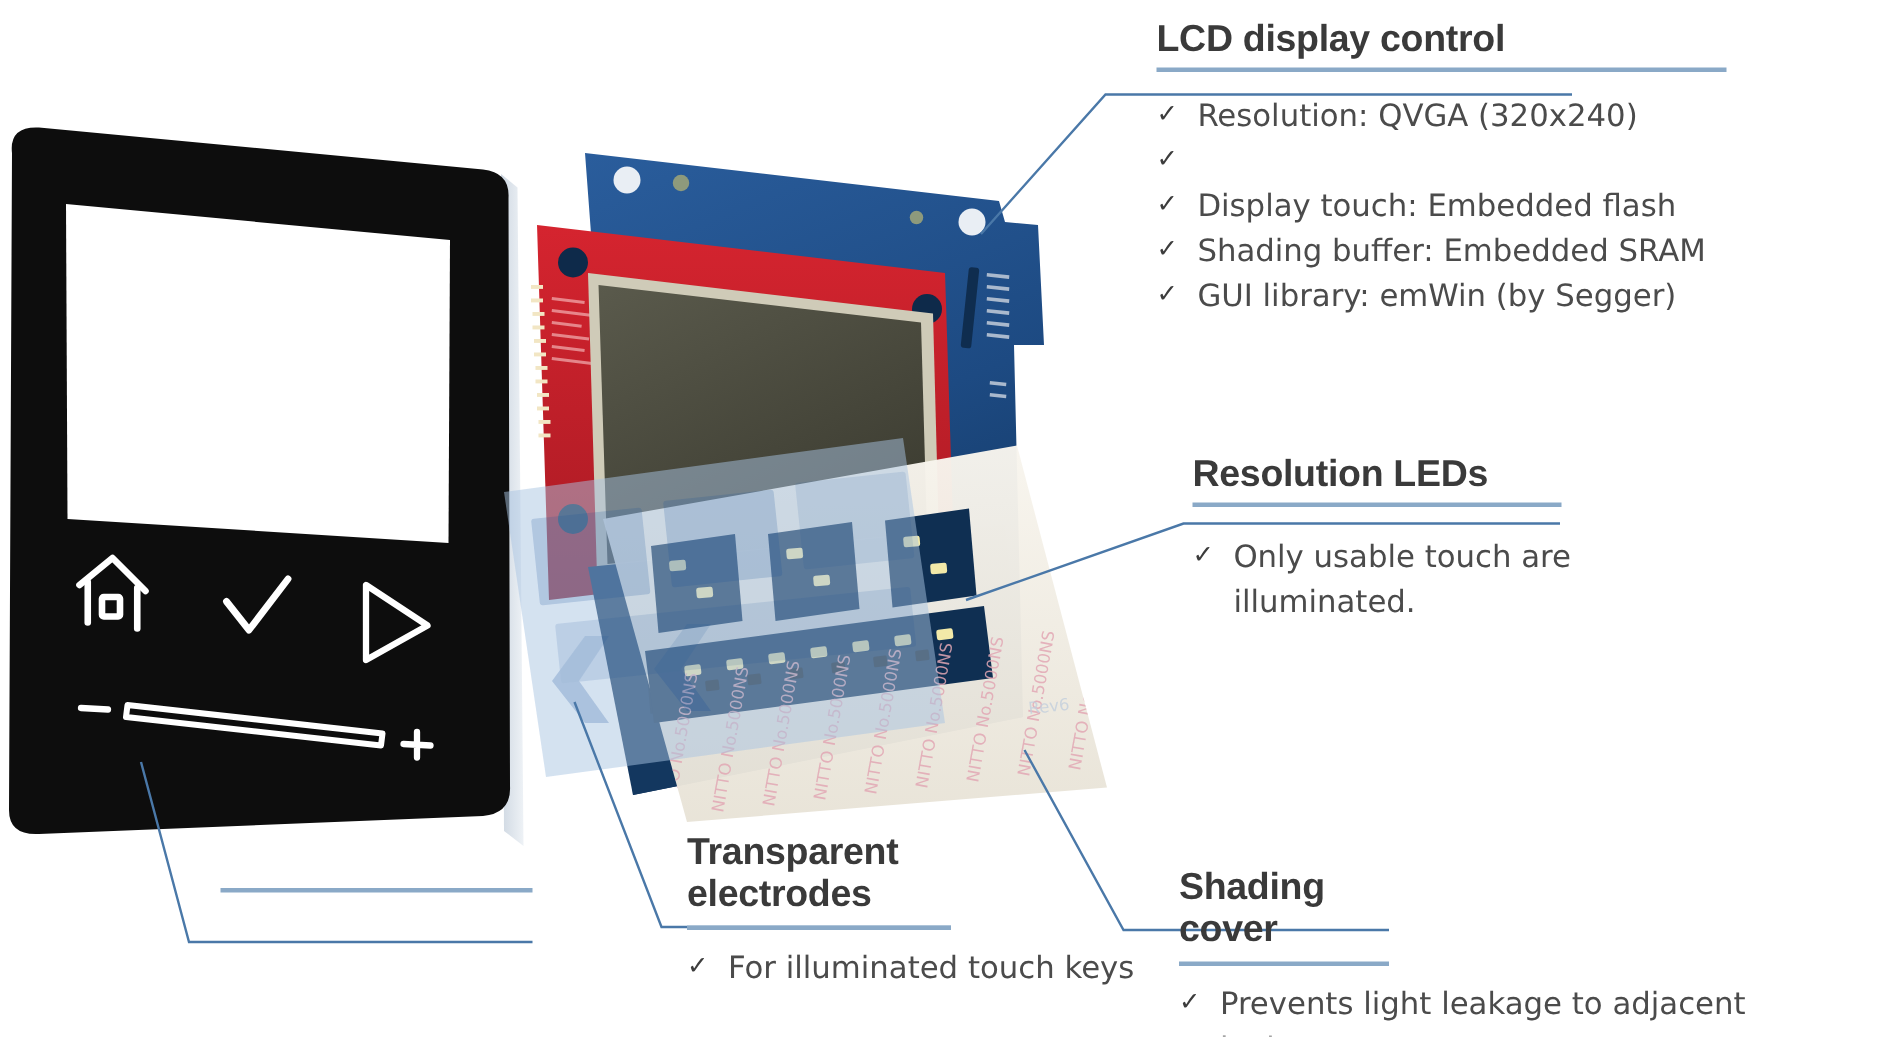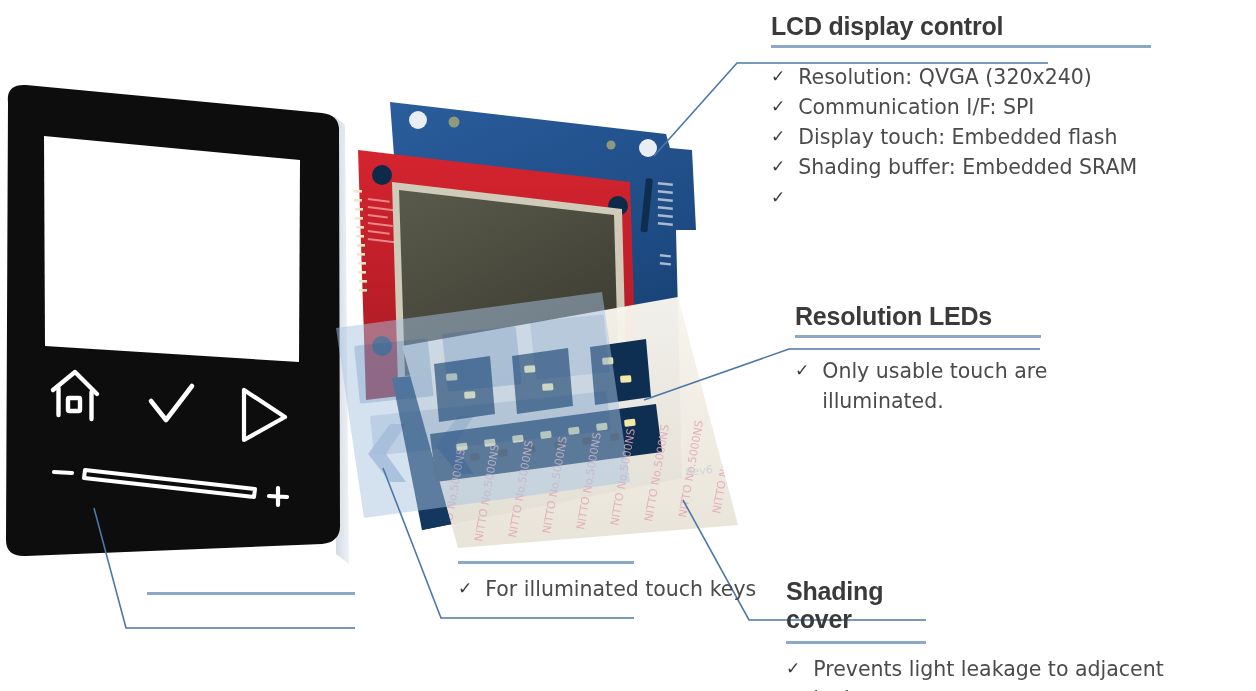--- a/index.html
+++ b/index.html
@@ -288,52 +288,54 @@
   <div class="callout" style="left:771px;top:12px;width:380px;">
     <div class="title">LCD display control</div>
     <div class="rule"></div>
     <ul style="margin-top:14px;">
       <li>
           <span class="ck">✓</span>
           <span>Resolution: QVGA (320x240)</span>
         </li>
       <li>
           <span class="ck">✓</span>
-          <span>Communication I/F: SPI</span>
         </li>
       <li>
           <span class="ck">✓</span>
           <span>Display touch: Embedded flash</span>
         </li>
       <li>
           <span class="ck">✓</span>
           <span>Shading buffer: Embedded SRAM</span>
         </li>
       <li>
           <span class="ck">✓</span>
+          <span>GUI library: emWin (by Segger)</span>
         </li>
     </ul>
   </div>
 
   <div class="callout" style="left:795px;top:302px;width:246px;">
     <div class="title">Resolution LEDs</div>
     <div class="rule" style="width:246px;"></div>
     <ul style="margin-top:18px;width:380px;">
       <li>
           <span class="ck">✓</span>
           <span>Only usable touch are illuminated.</span>
         </li>
     </ul>
   </div>
 
   <div class="callout" style="left:147px;top:583px;width:208px;">
     <div class="rule" style="width:208px;margin-top:9px;"></div>
   </div>
 
   <div class="callout" style="left:458px;top:554px;width:176px;">
+    <div class="title">Transparent
+electrodes</div>
     <div class="rule" style="width:176px;margin-top:7px;"></div>
     <ul style="margin-top:10px;width:330px;">
       <li>
           <span class="ck">✓</span>
           <span>For illuminated touch keys</span>
         </li>
     </ul>
   </div>
 
   <div class="callout" style="left:786px;top:577px;width:140px;">

